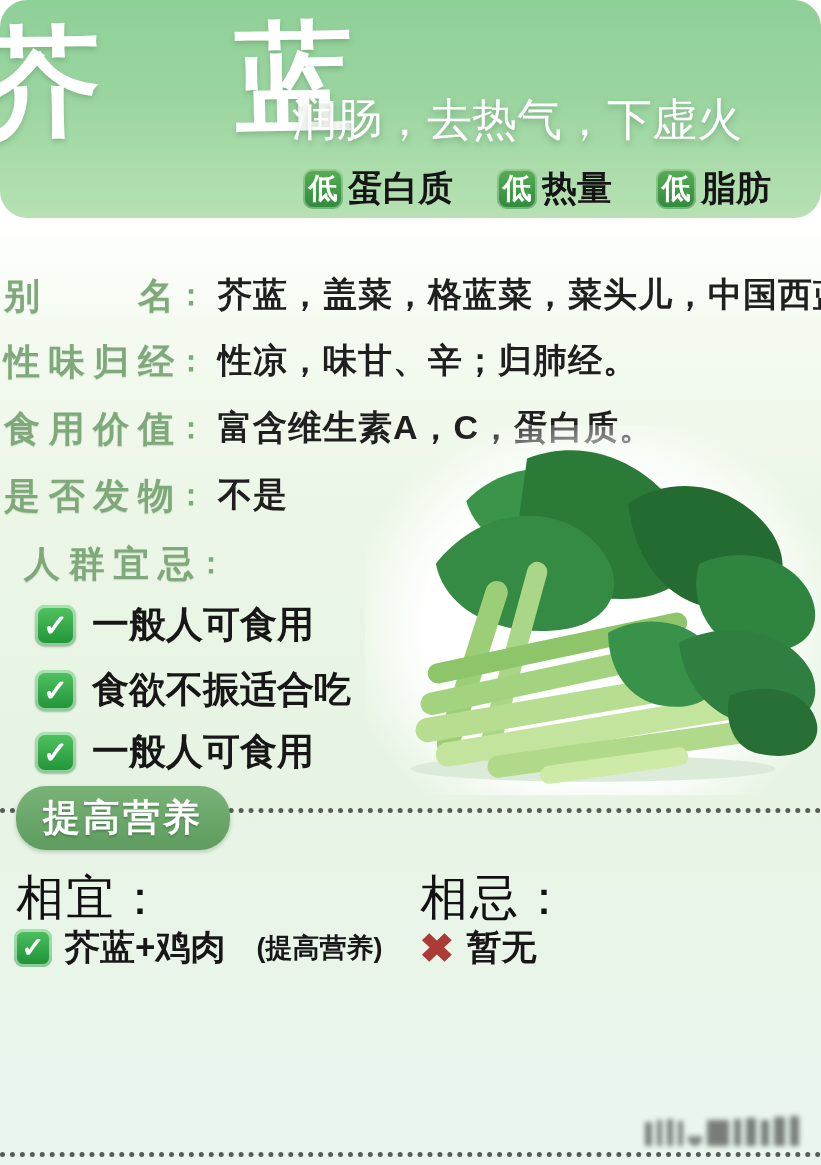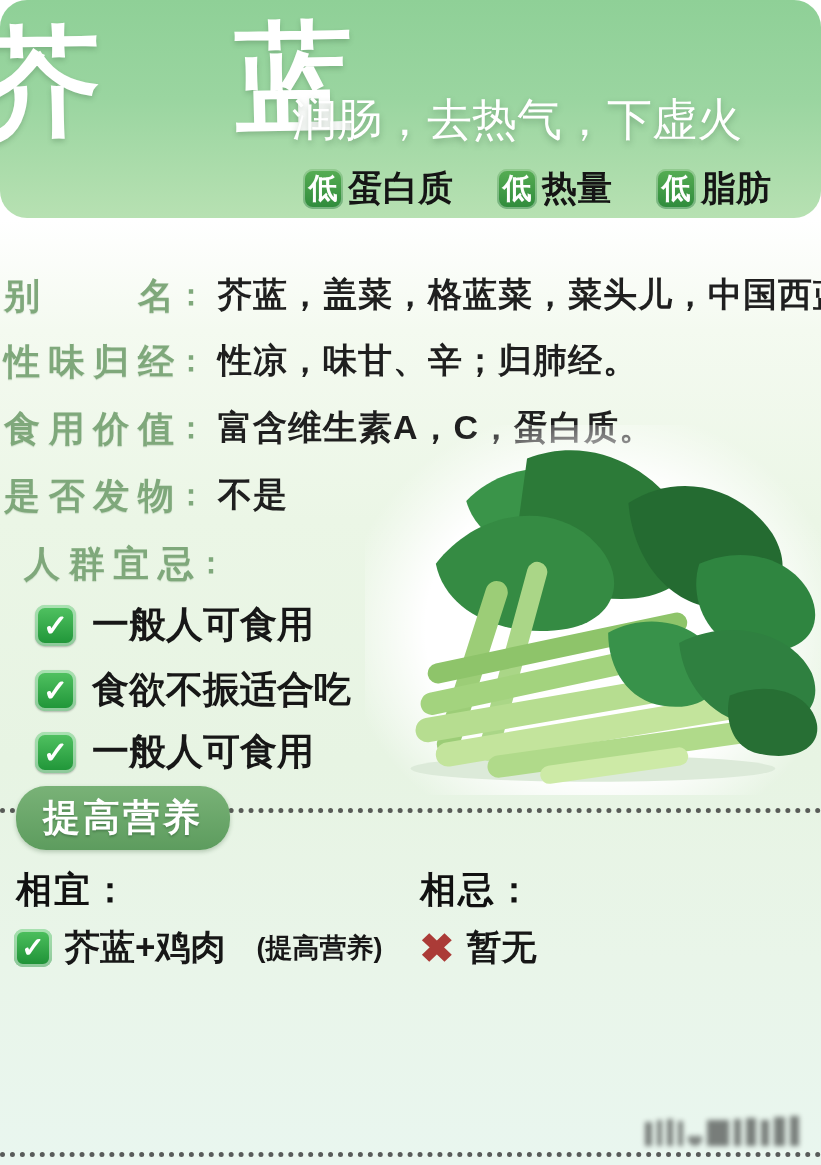--- a/index.html
+++ b/index.html
@@ -86,21 +86,21 @@
   .section-pill {
     position:absolute; left:16px; top:786px; z-index:2;
     padding:7px 27px; border-radius:30px;
     background:linear-gradient(180deg,#79b277,#5d9c5e);
     box-shadow:0 2px 4px rgba(60,100,60,.3);
   }
   .section-pill span {
     font-size:37px; font-weight:900; color:#ffffff; letter-spacing:3px;
     text-shadow:0 2px 2px rgba(40,80,45,.35);
   }
-  .col-title { position:absolute; top:866px; font-size:36px; font-weight:700; color:#111; letter-spacing:2px;text-align:center; }
+  .col-title { position:absolute; top:866px; font-size:48px; font-weight:400; color:#111; letter-spacing:2px;text-align:center; }
   .col-good { left:16px; } .col-bad { left:420px; }
   .pair-item { position:absolute; top:924px; display:flex; align-items:center; gap:13px; white-space:nowrap; }
   .pair-good { left:14px; } .pair-bad { left:420px; }
   .pair-check {
     width:38px; height:38px; border-radius:9px; flex:0 0 38px;
     background:linear-gradient(180deg,#4fc260,#1c8f34);
     color:#fff; font-size:28px; font-weight:900;
     display:flex; align-items:center; justify-content:center;
     box-shadow:inset 0 0 0 3px rgba(255,255,255,.5);
   }

